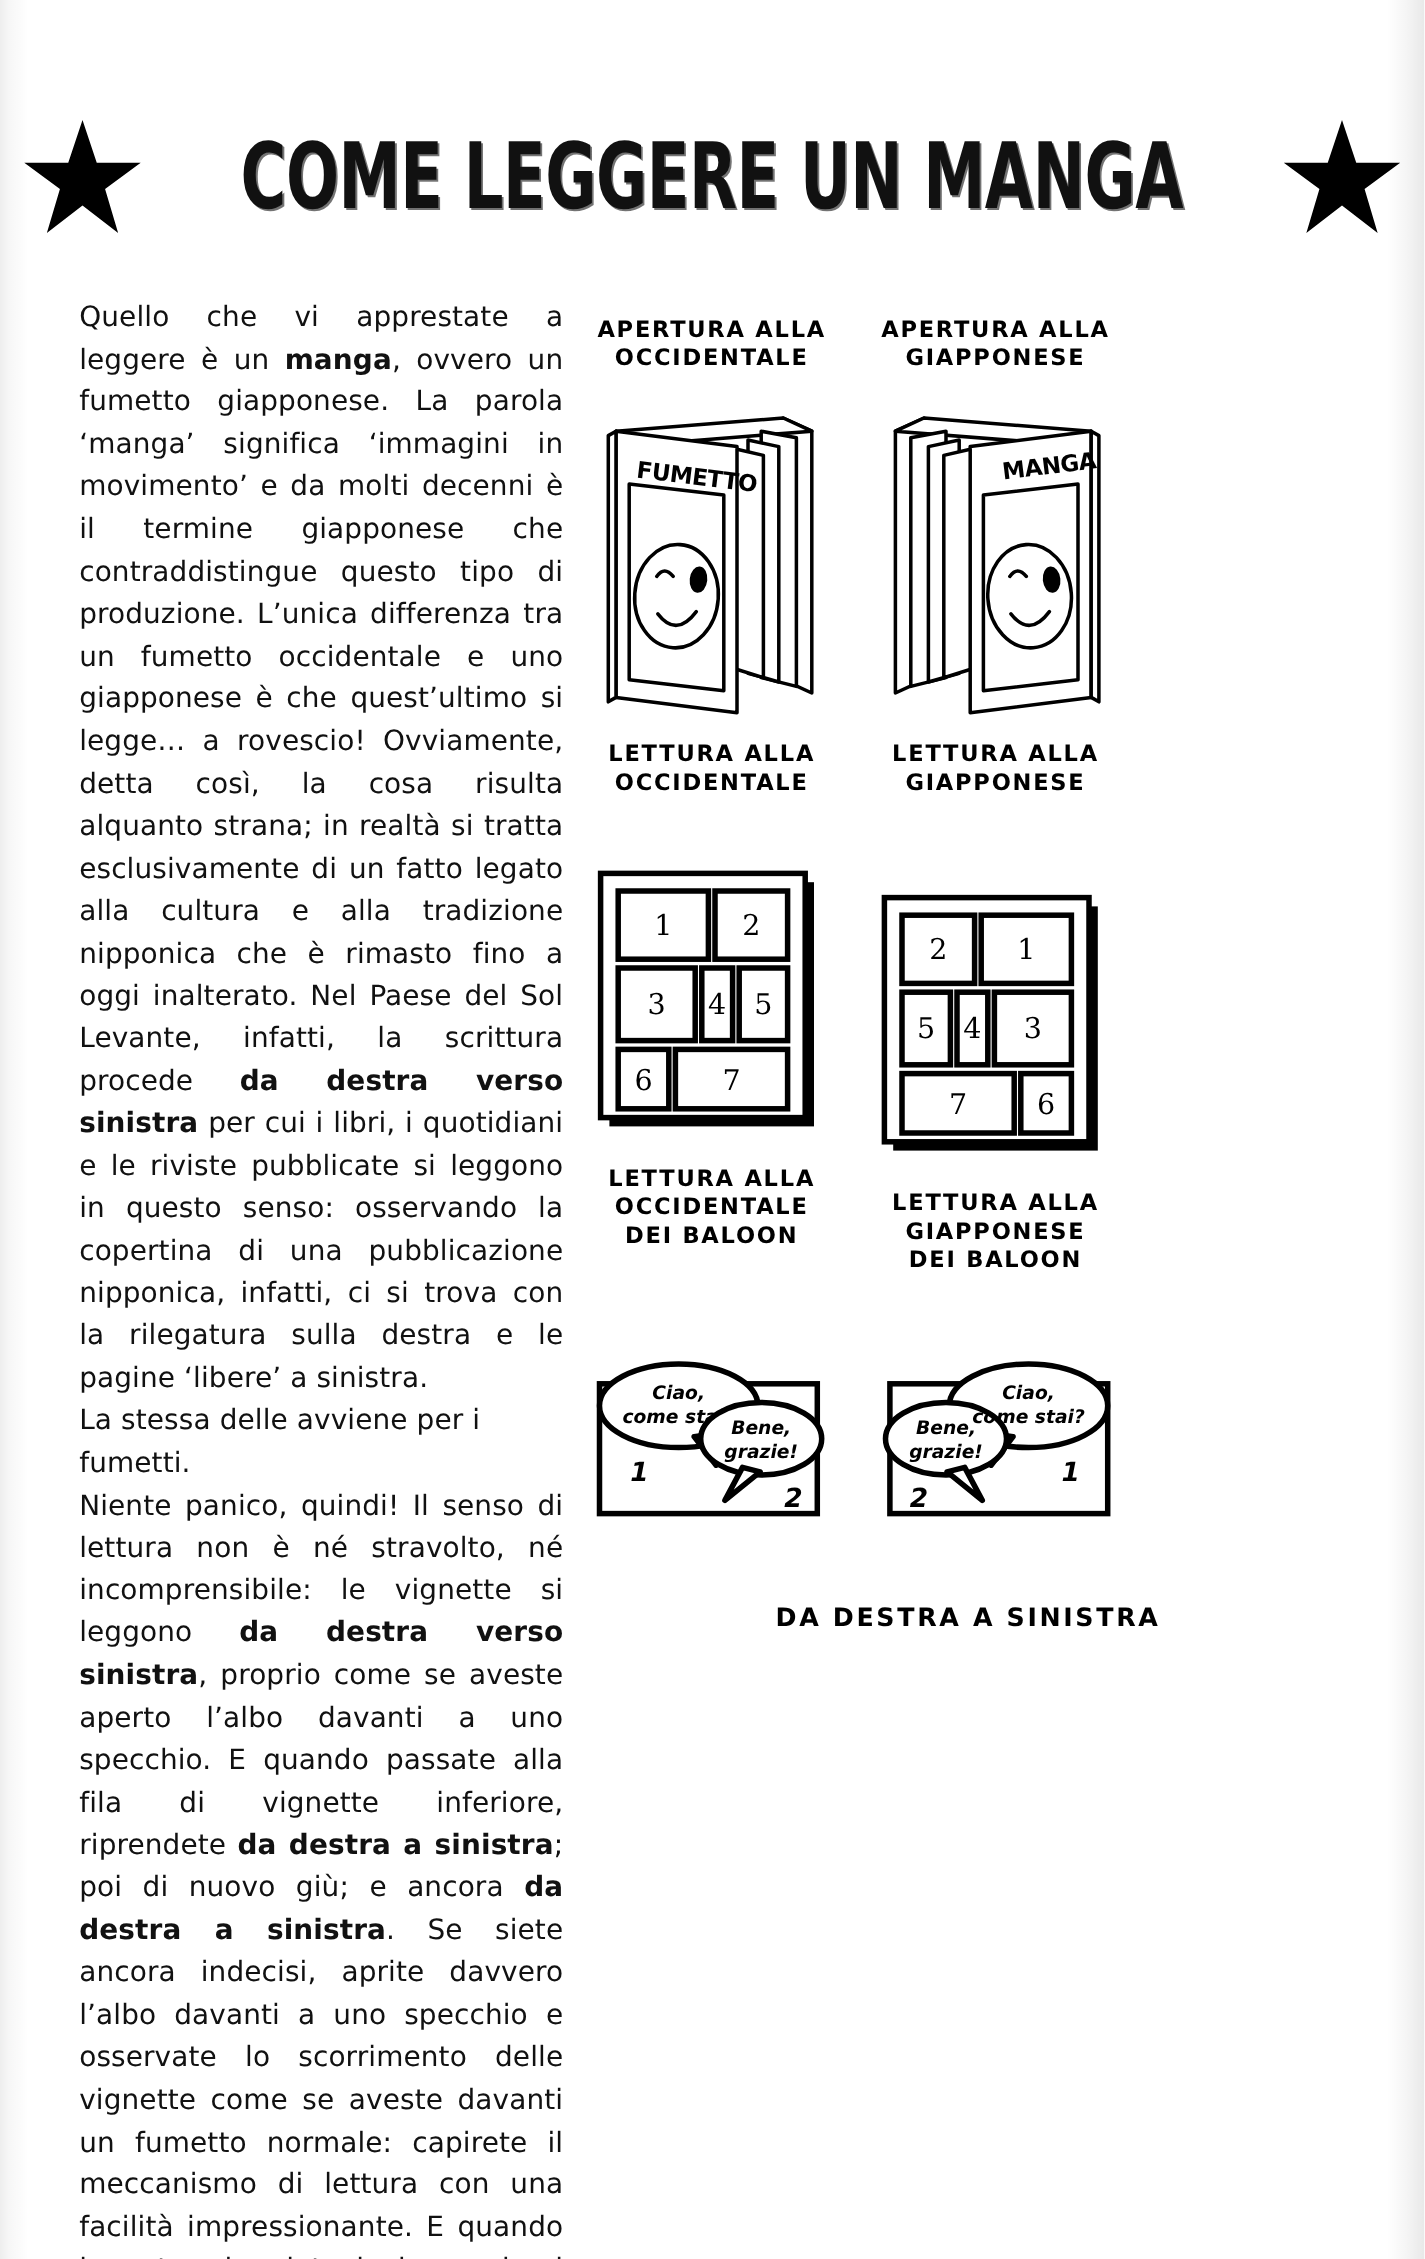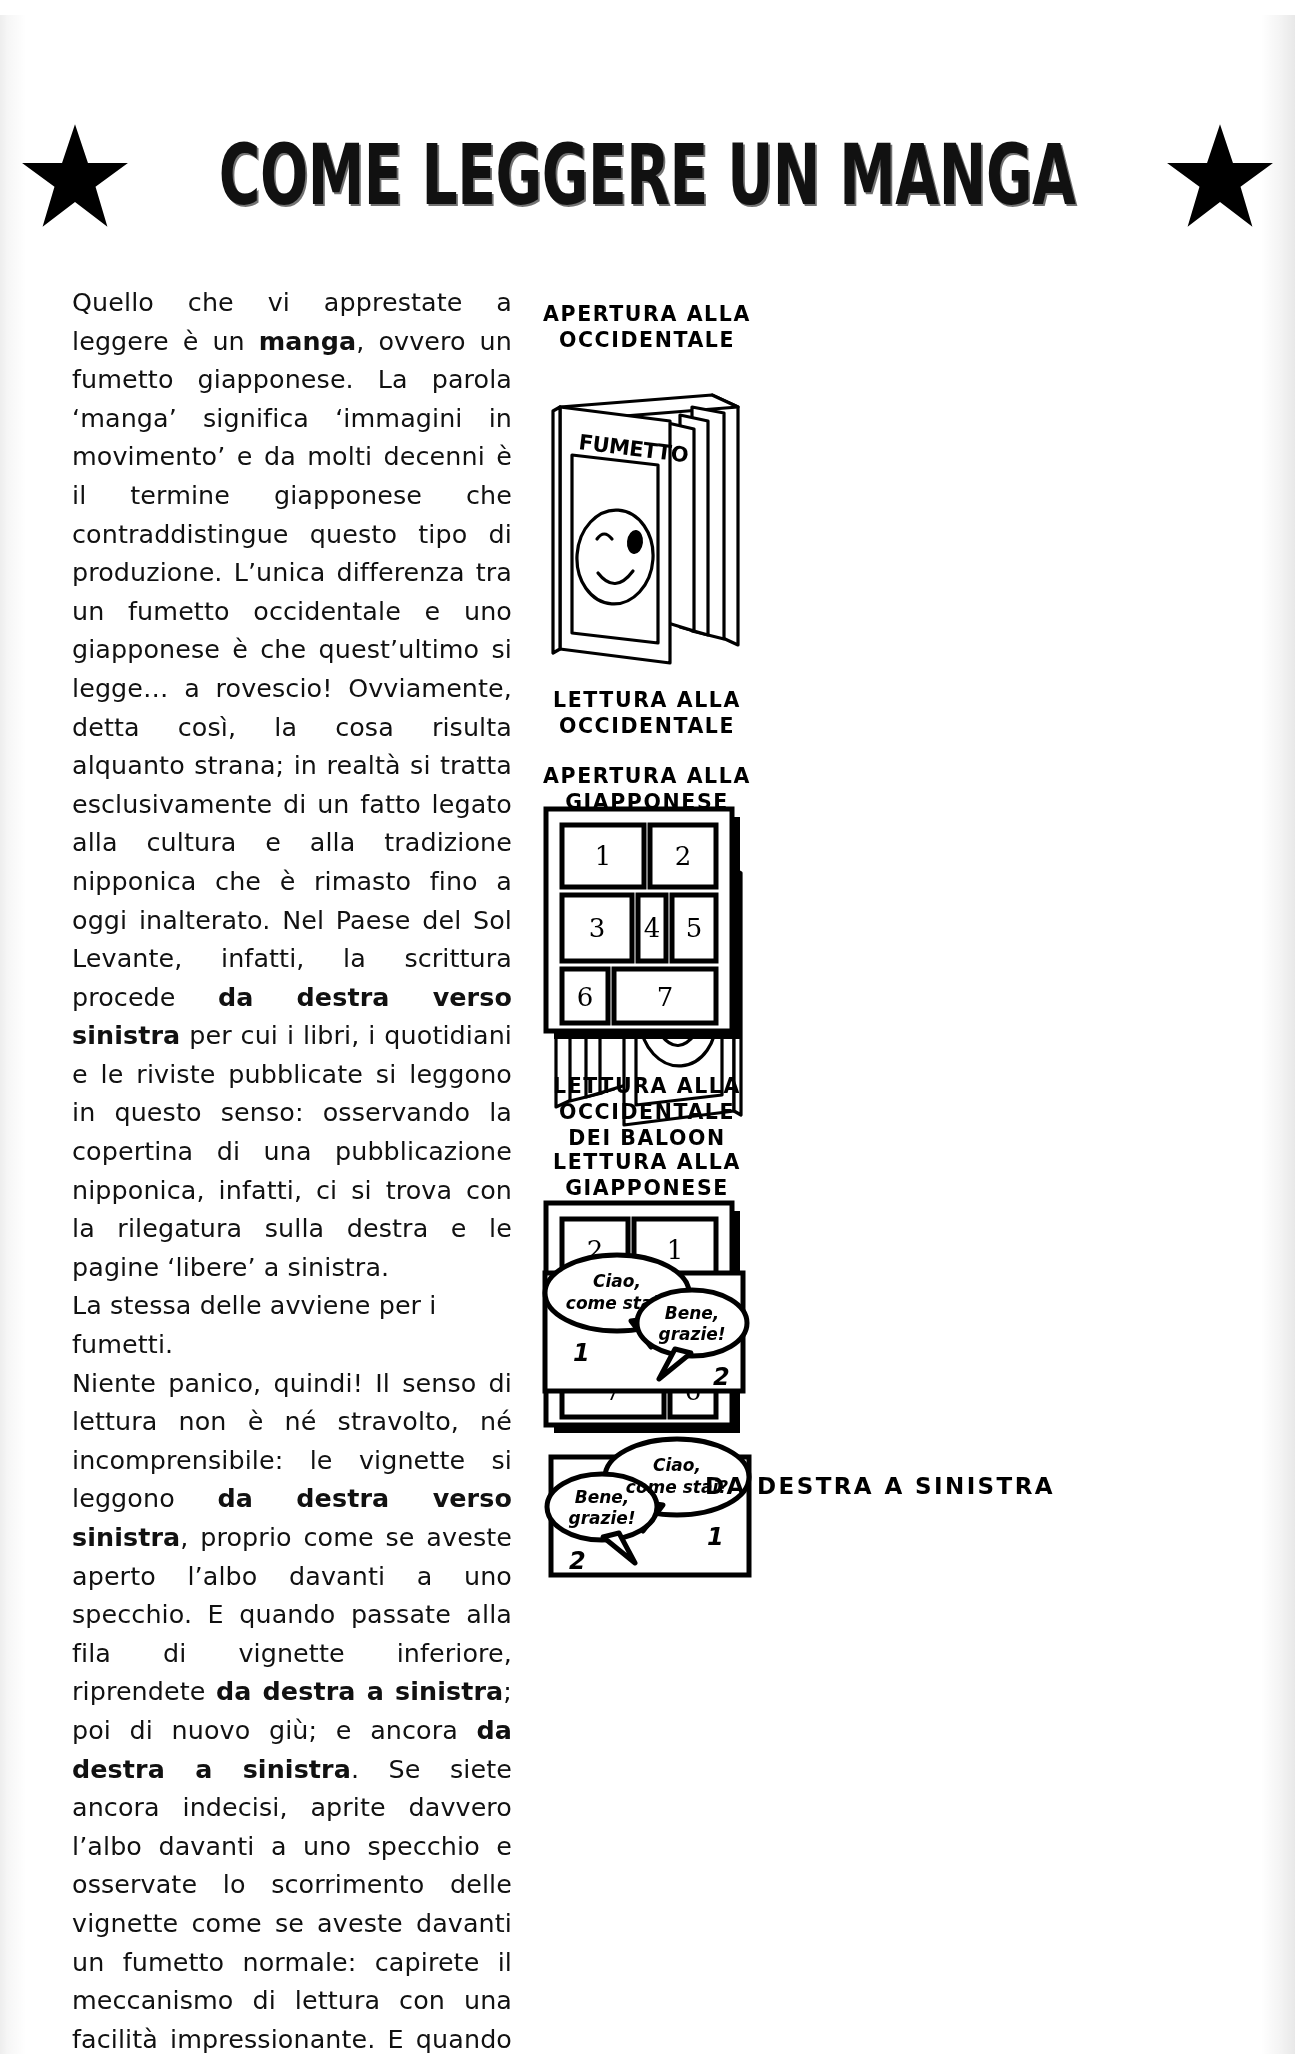--- a/index.html
+++ b/index.html
@@ -1,21 +1,21 @@
 <!DOCTYPE html>
 <html><head>
 <meta charset="utf-8">
 <style>
   html,body{margin:0;padding:0;}
   body{
     width:1295px;height:2054px;background:#ffffff;
     font-family:"Liberation Sans",sans-serif;color:#000;
     position:relative;overflow:hidden;
   }
-  .page{position:absolute;inset:0;padding:0;margin-top:15px;}
+  .page{position:absolute;inset:0;padding:0;}
 
   
   .title-row{
     position:absolute;left:0;right:0;top:96px;height:130px;
     display:flex;align-items:center;justify-content:center;gap:18px;
   }
   .star{width:112px;height:108px;flex:0 0 auto;}
   .star svg{display:block;width:100%;height:100%;}
   .title-text{
     font-family:"DejaVu Sans",sans-serif;
@@ -49,21 +49,21 @@
   .nj{text-align:left;}
 
   
   .cap{
     font-family:"DejaVu Sans",sans-serif;
     font-weight:700;font-size:20.5px;line-height:26px;
     letter-spacing:1.6px;text-align:center;color:#000;
   }
 
   
-  .fig-pair{display:flex;justify-content:flex-start;gap:24px;flex-direction:column;}
+  .fig-pair{display:flex;justify-content:flex-start;gap:24px;}
   .fig-cell{width:234px;display:flex;flex-direction:column;align-items:center;}
   .fig-art{display:flex;align-items:center;justify-content:center;}
   .fig-art svg{display:block;}
 
   .row-books{position:absolute;left:0;top:18px;width:700px;}
   .row-grids{position:absolute;left:0;top:520px;width:700px;}
   .row-balloons{position:absolute;left:0;top:960px;width:700px;}
 
   .bottom-cap{
     position:absolute;left:0;top:1190px;width:700px;

